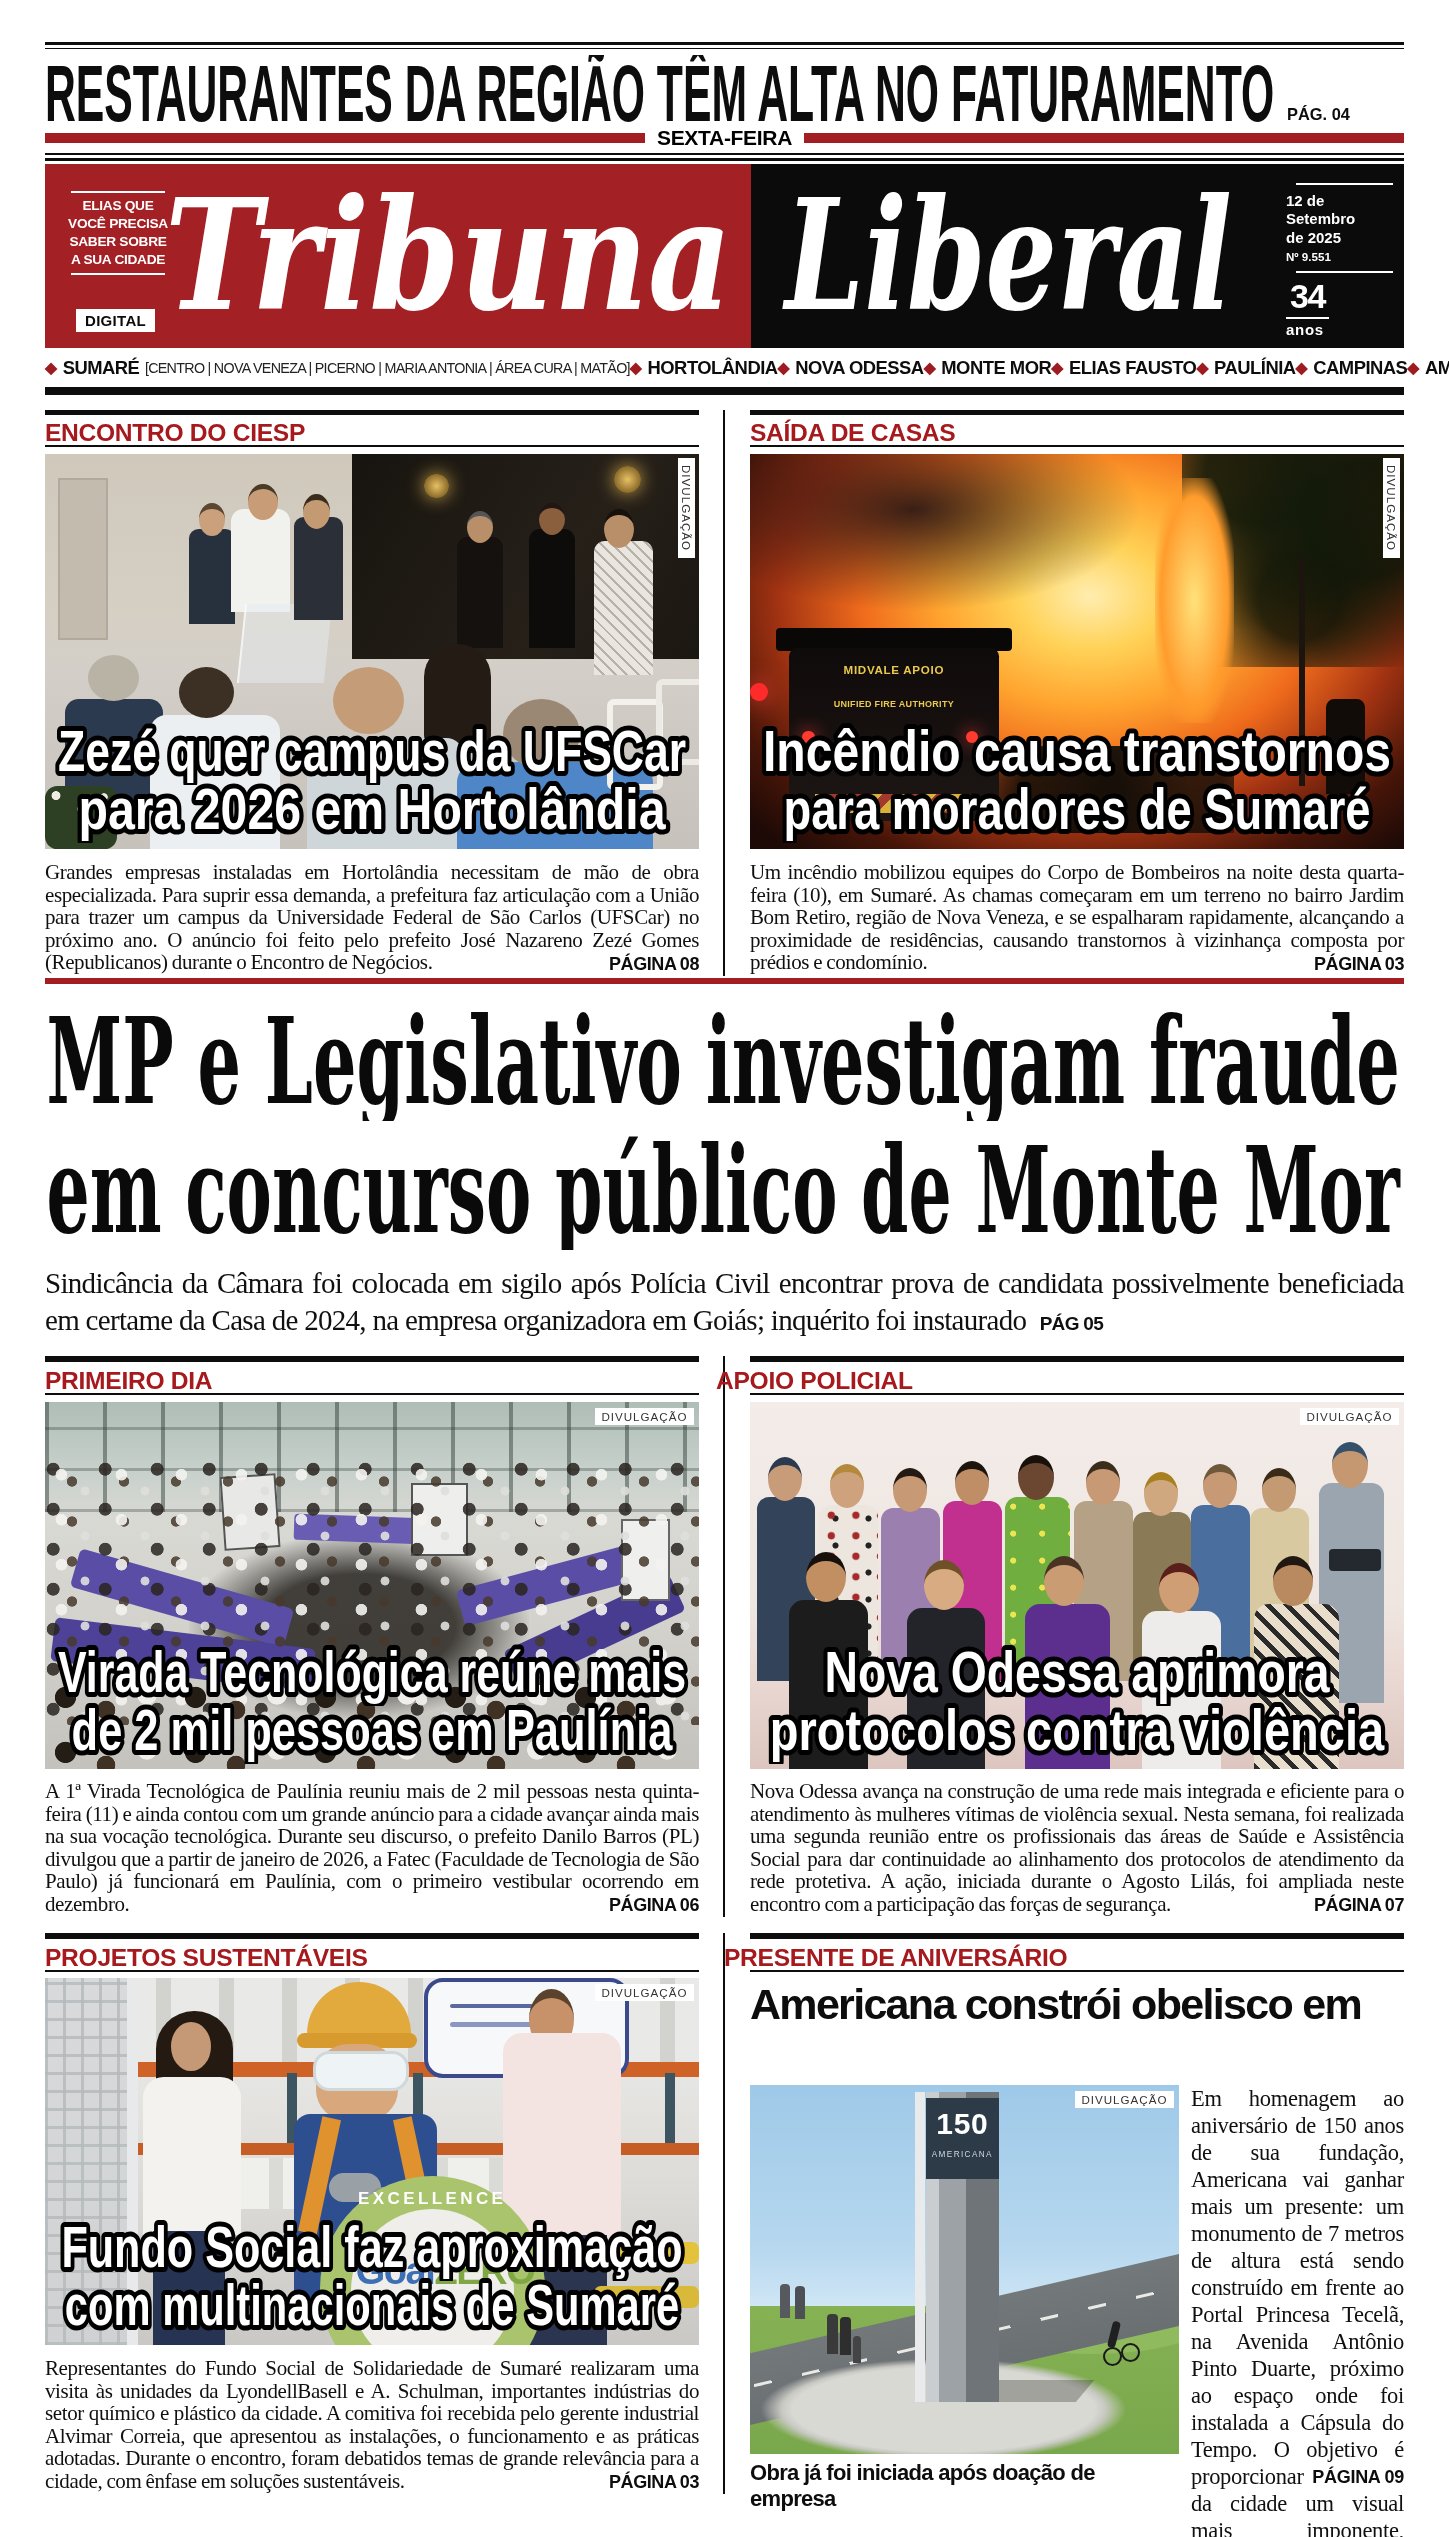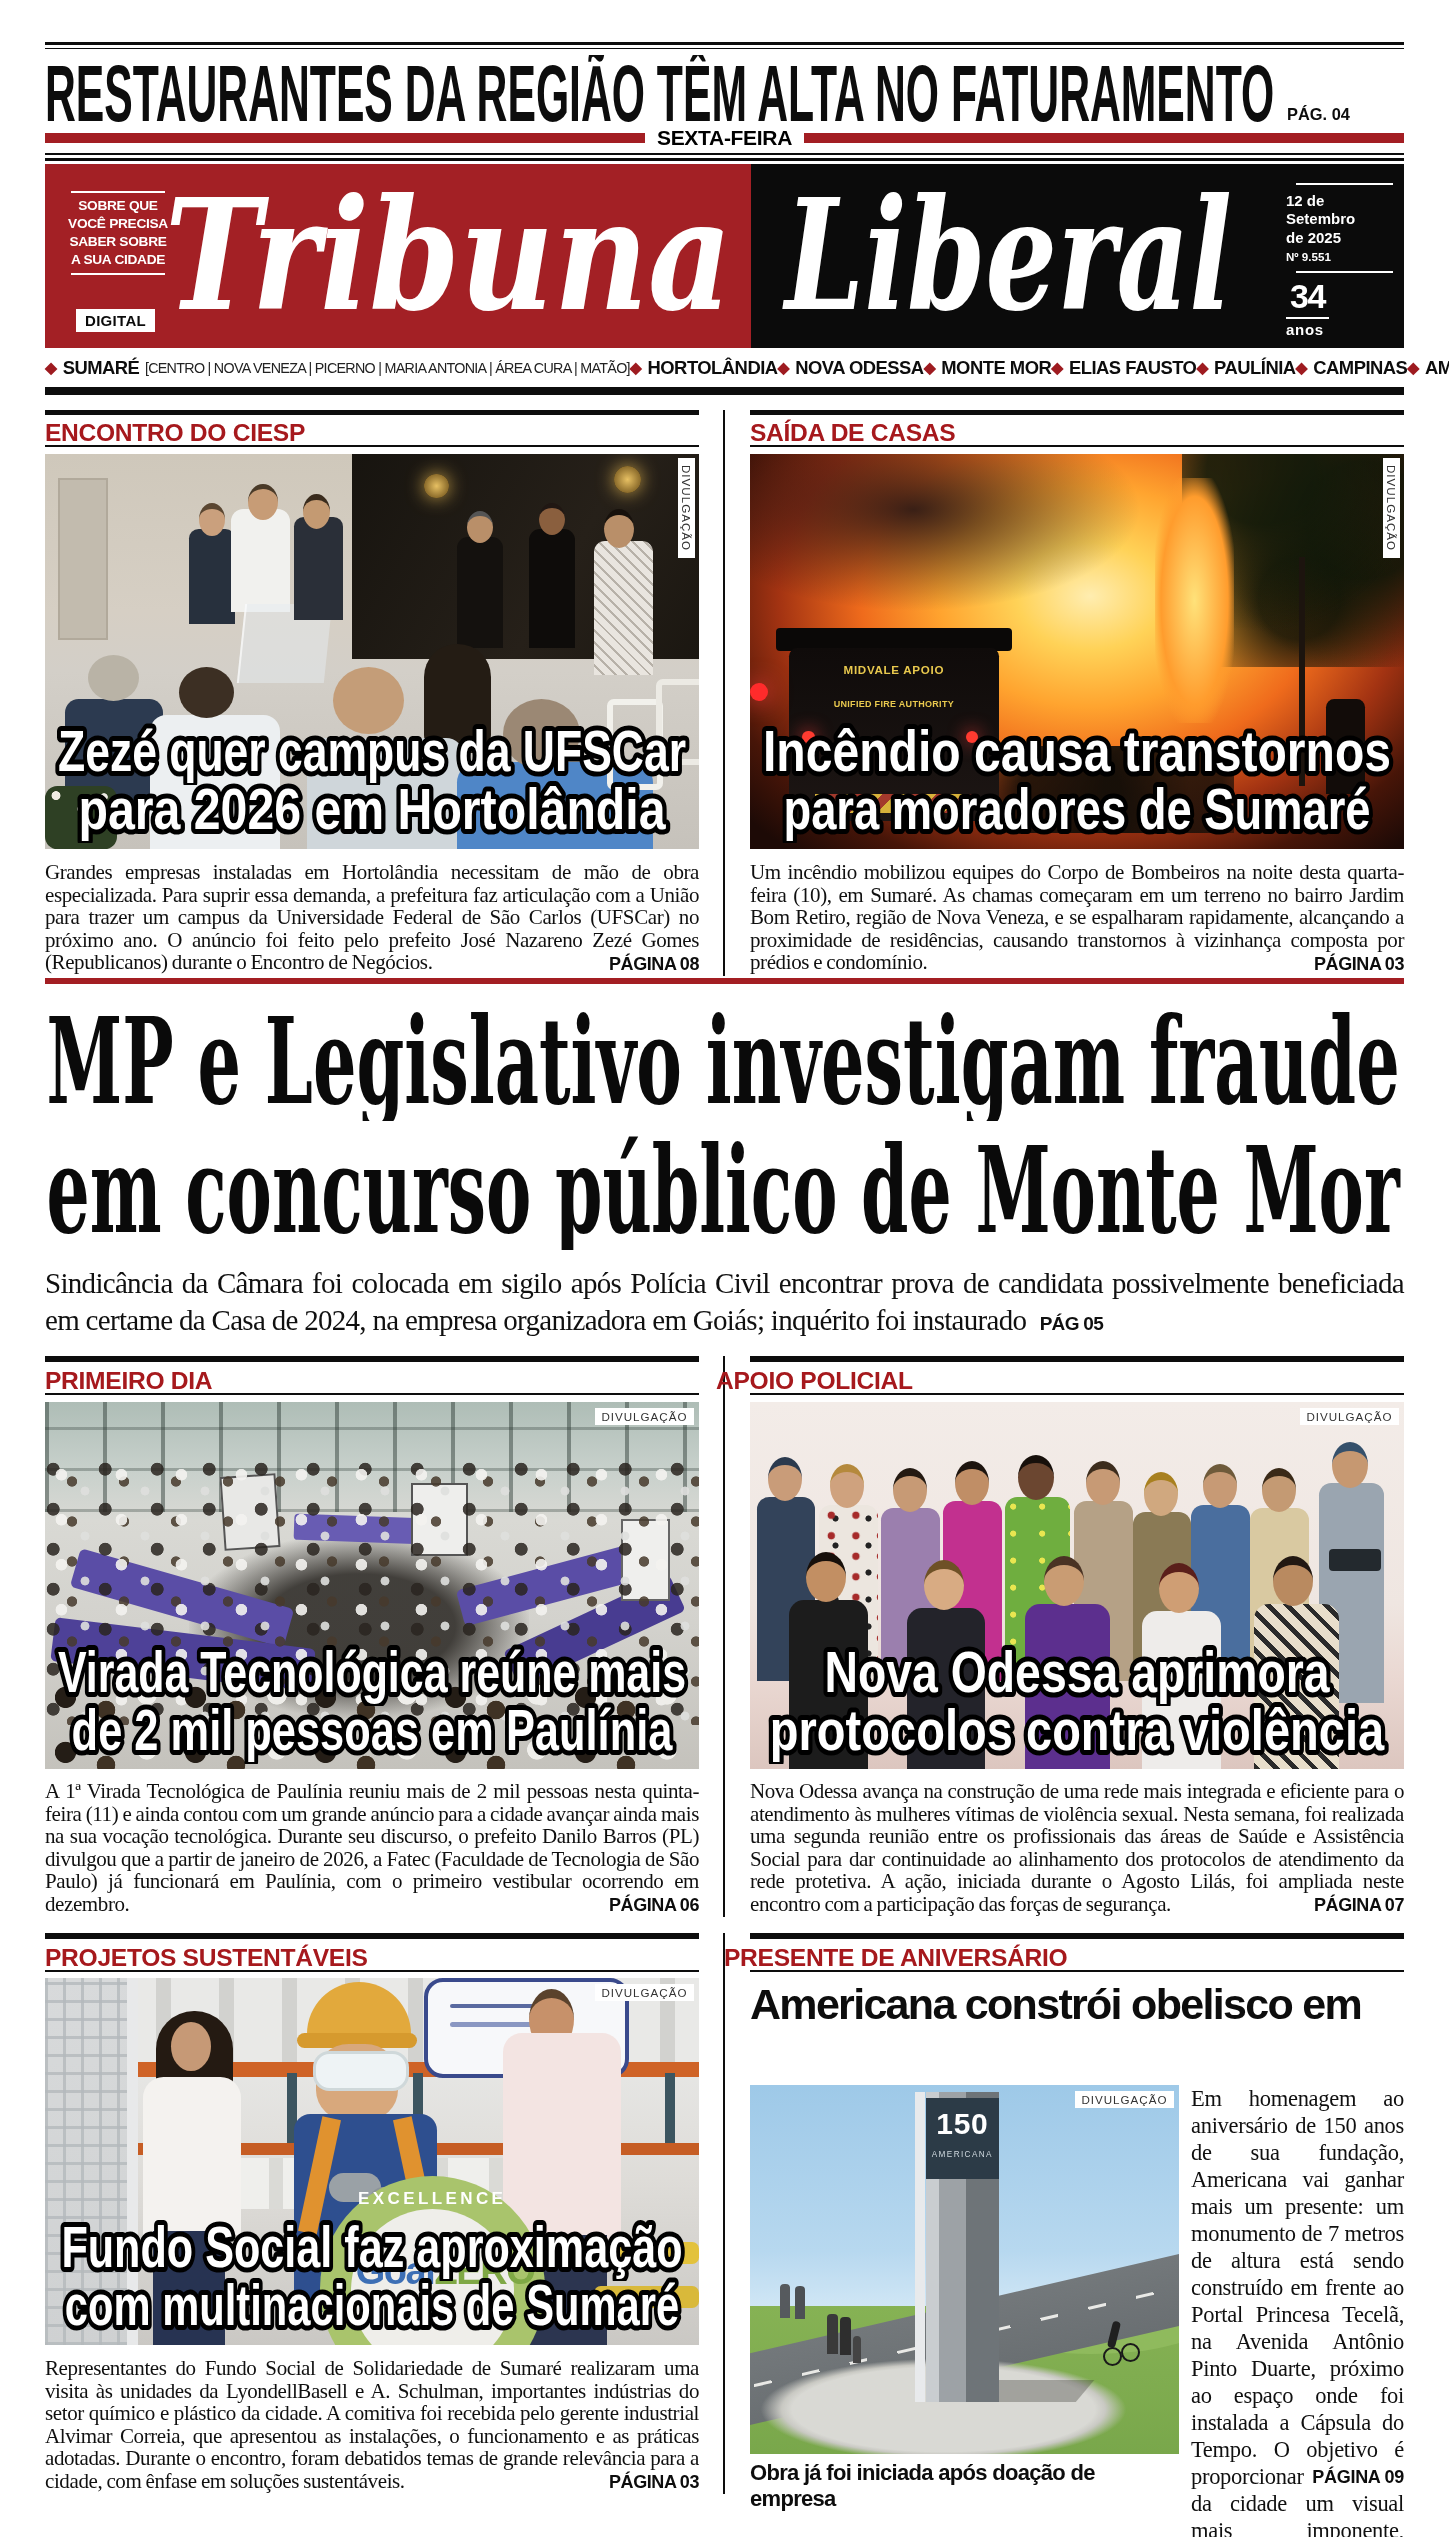--- a/index.html
+++ b/index.html
@@ -88,21 +88,21 @@
 <div class="rule" style="left:45px;top:153px;width:1359px;height:2px"></div>
 <div class="rule" style="left:45px;top:158px;width:1359px;height:3.4px"></div>
 
 <div class="masthead">
   <div class="mast-red"></div>
   <div class="mast-black"></div>
 
   <div class="tagline">
     <div class="wline"></div>
     <div class="tl">
-      <div>SOBRE QUE</div>
+      <div>ELIAS QUE</div>
       <div>VOCÊ PRECISA</div>
       <div>SABER SOBRE</div>
       <div>A SUA CIDADE</div>
     </div>
     <div class="wline"></div>
   </div>
   <div class="digital">DIGITAL</div>
 
   <svg class="abs" style="left:117px;top:11px" width="581" height="164" xmlns="http://www.w3.org/2000/svg" viewBox="0 0 850 240">
     <text class="mast-title" x="4" y="196" textLength="830" lengthAdjust="spacingAndGlyphs">Tribuna</text>

